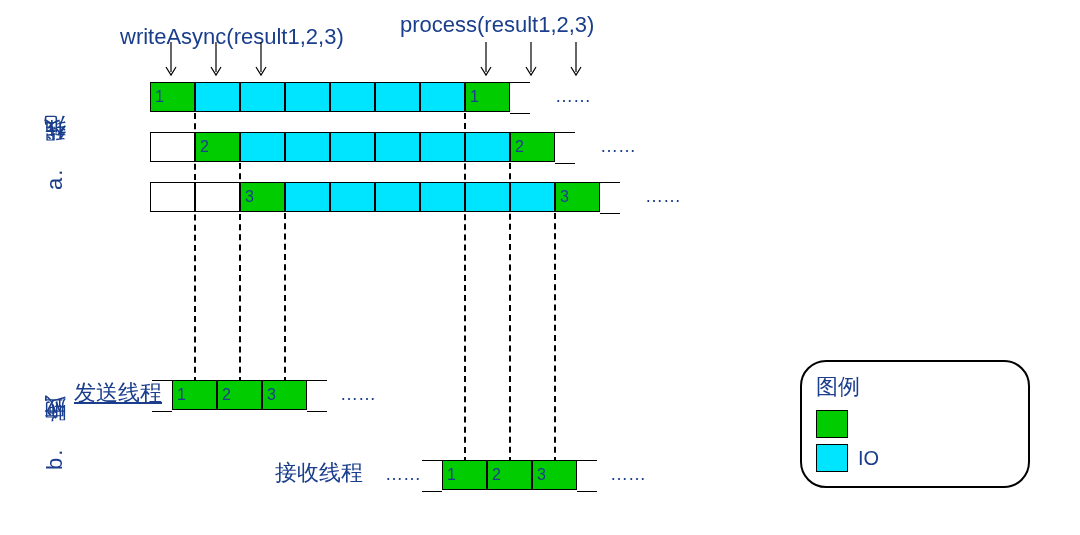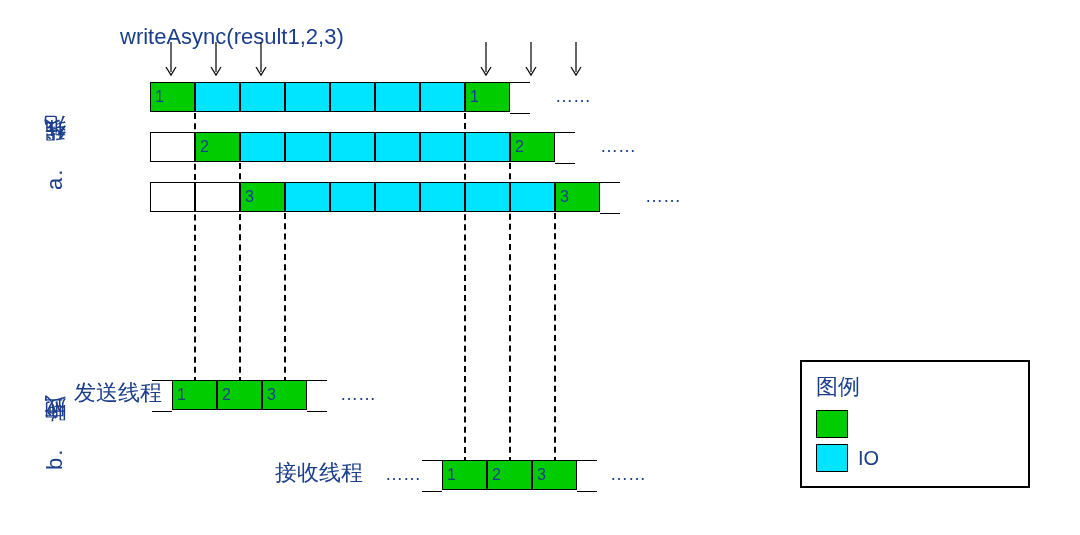--- a/index.html
+++ b/index.html
@@ -121,20 +121,21 @@
 </style>
 </head>
 <body>
 
 <div class="canvas">
 
   <div class="vlabel" style="left:40px; top:70px; height:120px;">a. 线程池</div>
   <div class="vlabel" style="left:40px; top:350px; height:120px;">b. 响应式</div>
 
   <div class="toplabel" style="left:120px; top:8px;margin-top:16px;">writeAsync(result1,2,3)</div>
+  <div class="toplabel" style="left:400px; top:12px;">process(result1,2,3)</div>
 
   <div class="arrow-down" style="left:171px; top:42px;">
     <svg width="14" height="38">
         <line x1="7" y1="0" x2="7" y2="30" stroke="#000" stroke-width="1.2"></line>
         <polyline points="2,25 7,33 12,25" fill="none" stroke="#000" stroke-width="1.2"></polyline>
       </svg>
   </div>
   <div class="arrow-down" style="left:216px; top:42px;">
     <svg width="14" height="38">
         <line x1="7" y1="0" x2="7" y2="30" stroke="#000" stroke-width="1.2"></line>
@@ -205,38 +206,38 @@
     </div>
   <div class="dots" style="left:645px; top:186px;">……</div>
 
   <div class="dash" style="left:194px; top:113px; height:270px;"></div>
   <div class="dash" style="left:239px; top:163px; height:220px;"></div>
   <div class="dash" style="left:284px; top:213px; height:170px;"></div>
   <div class="dash" style="left:464px; top:113px; height:350px;"></div>
   <div class="dash" style="left:509px; top:163px; height:300px;"></div>
   <div class="dash" style="left:554px; top:213px; height:250px;"></div>
 
-  <div class="hlabel" style="left:74px; top:378px;">发送线程</div>
+  <div class="hlabel" style="left:74px; top:378px;text-decoration:underline;">发送线程</div>
   <div id="send-row" class="row tail-left tail-right" style="left: 172px; top: 380px; width: 135px;">
       <div class="cell col-green">1</div>
       <div class="cell col-green">2</div>
       <div class="cell col-green">3</div>
     </div>
   <div class="dots" style="left:340px; top:384px;">……</div>
 
   <div class="hlabel" style="left:275px; top:458px;text-align:right;">接收线程</div>
   <div id="recv-row" class="row tail-left tail-right" style="left: 442px; top: 460px; width: 135px;">
       <div class="cell col-green">1</div>
       <div class="cell col-green">2</div>
       <div class="cell col-green">3</div>
     </div>
   <div class="dots" style="left:385px; top:464px;">……</div>
   <div class="dots" style="left:610px; top:464px;">……</div>
 
-  <div class="legend-box" style="left:800px; top:360px;">
+  <div class="legend-box" style="left:800px; top:360px;border-radius:26px;">
     <div class="legend-title">图例</div>
     <div class="legend-row">
       <div class="legend-swatch col-green"></div>
     </div>
     <div class="legend-row">
       <div class="legend-swatch col-cyan"></div>
       <div class="legend-label">IO</div>
     </div>
   </div>
 

